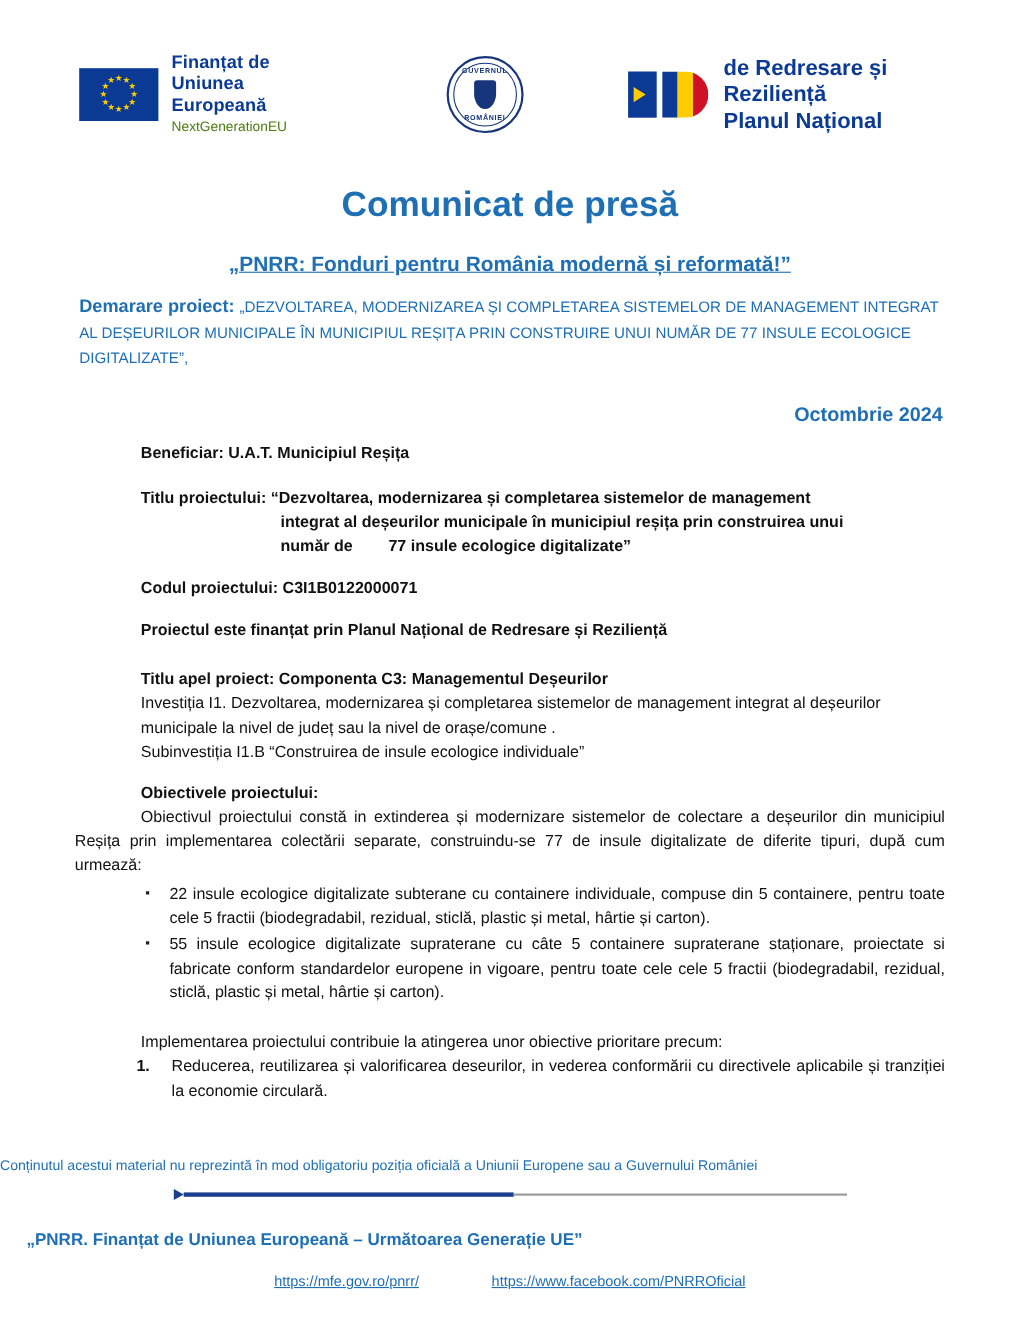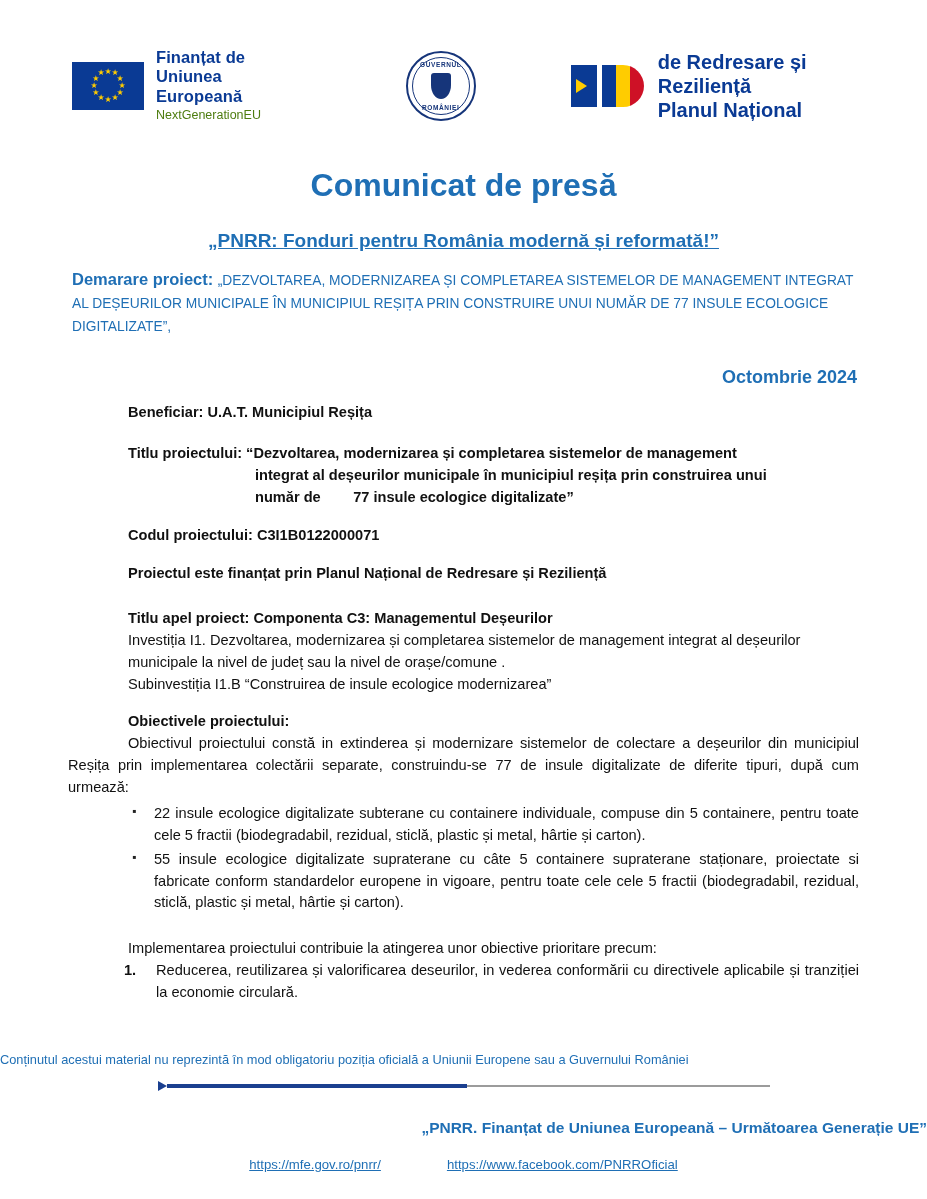--- a/index.html
+++ b/index.html
@@ -286,21 +286,21 @@
     height: 4px;
     background: #1a3f8f;
     width: 300px;
   }
   .rule-wrap .seg2 {
     height: 2px;
     background: #9b9b9b;
     flex: 1;
   }
   .footer-title {
-    text-align: right;
+    text-align: left;
     color: #1f6fb5;
     font-weight: bold;
     font-size: 15.5px;
     margin-top: 28px;
     margin-left: 24px;
   }
   .links {
     margin-top: 20px;
     display: flex;
     justify-content: center;
@@ -394,21 +394,21 @@
     <div class="sp-16"></div>
     <div class="cod">Codul proiectului: C3I1B0122000071</div>
 
     <div class="sp-16"></div>
     <div class="finantat">Proiectul este finanțat prin Planul Național de Redresare și Reziliență</div>
 
     <div class="sp-22"></div>
     <div class="apel-block">
       <div class="r1">Titlu apel proiect:  Componenta C3: Managementul Deșeurilor</div>
       <div class="r2"> Investiția I1. Dezvoltarea, modernizarea și completarea sistemelor de management integrat al deșeurilor municipale la nivel de județ sau la nivel de orașe/comune .</div>
-      <div class="r3">Subinvestiția I1.B “Construirea de insule ecologice modernizarea”</div>
+      <div class="r3">Subinvestiția I1.B “Construirea de insule ecologice individuale”</div>
     </div>
 
     <div class="sp-16"></div>
     <div class="obiective-h">Obiectivele proiectului:</div>
     <div class="obiectiv-p">Obiectivul proiectului constă in extinderea și modernizare sistemelor de colectare a deșeurilor din municipiul Reșița prin implementarea colectării separate, construindu-se 77 de insule digitalizate de diferite tipuri, după cum urmează:</div>
 
     <ul class="bullets">
       <li>22 insule ecologice digitalizate subterane cu containere individuale, compuse din 5 containere, pentru toate cele 5 fractii (biodegradabil, rezidual, sticlă, plastic și metal, hârtie și carton).</li>
       <li>55 insule ecologice digitalizate supraterane cu câte 5 containere supraterane staționare, proiectate si fabricate conform standardelor europene in vigoare, pentru toate cele cele 5 fractii (biodegradabil, rezidual, sticlă, plastic și metal, hârtie și carton).</li>
     </ul>

